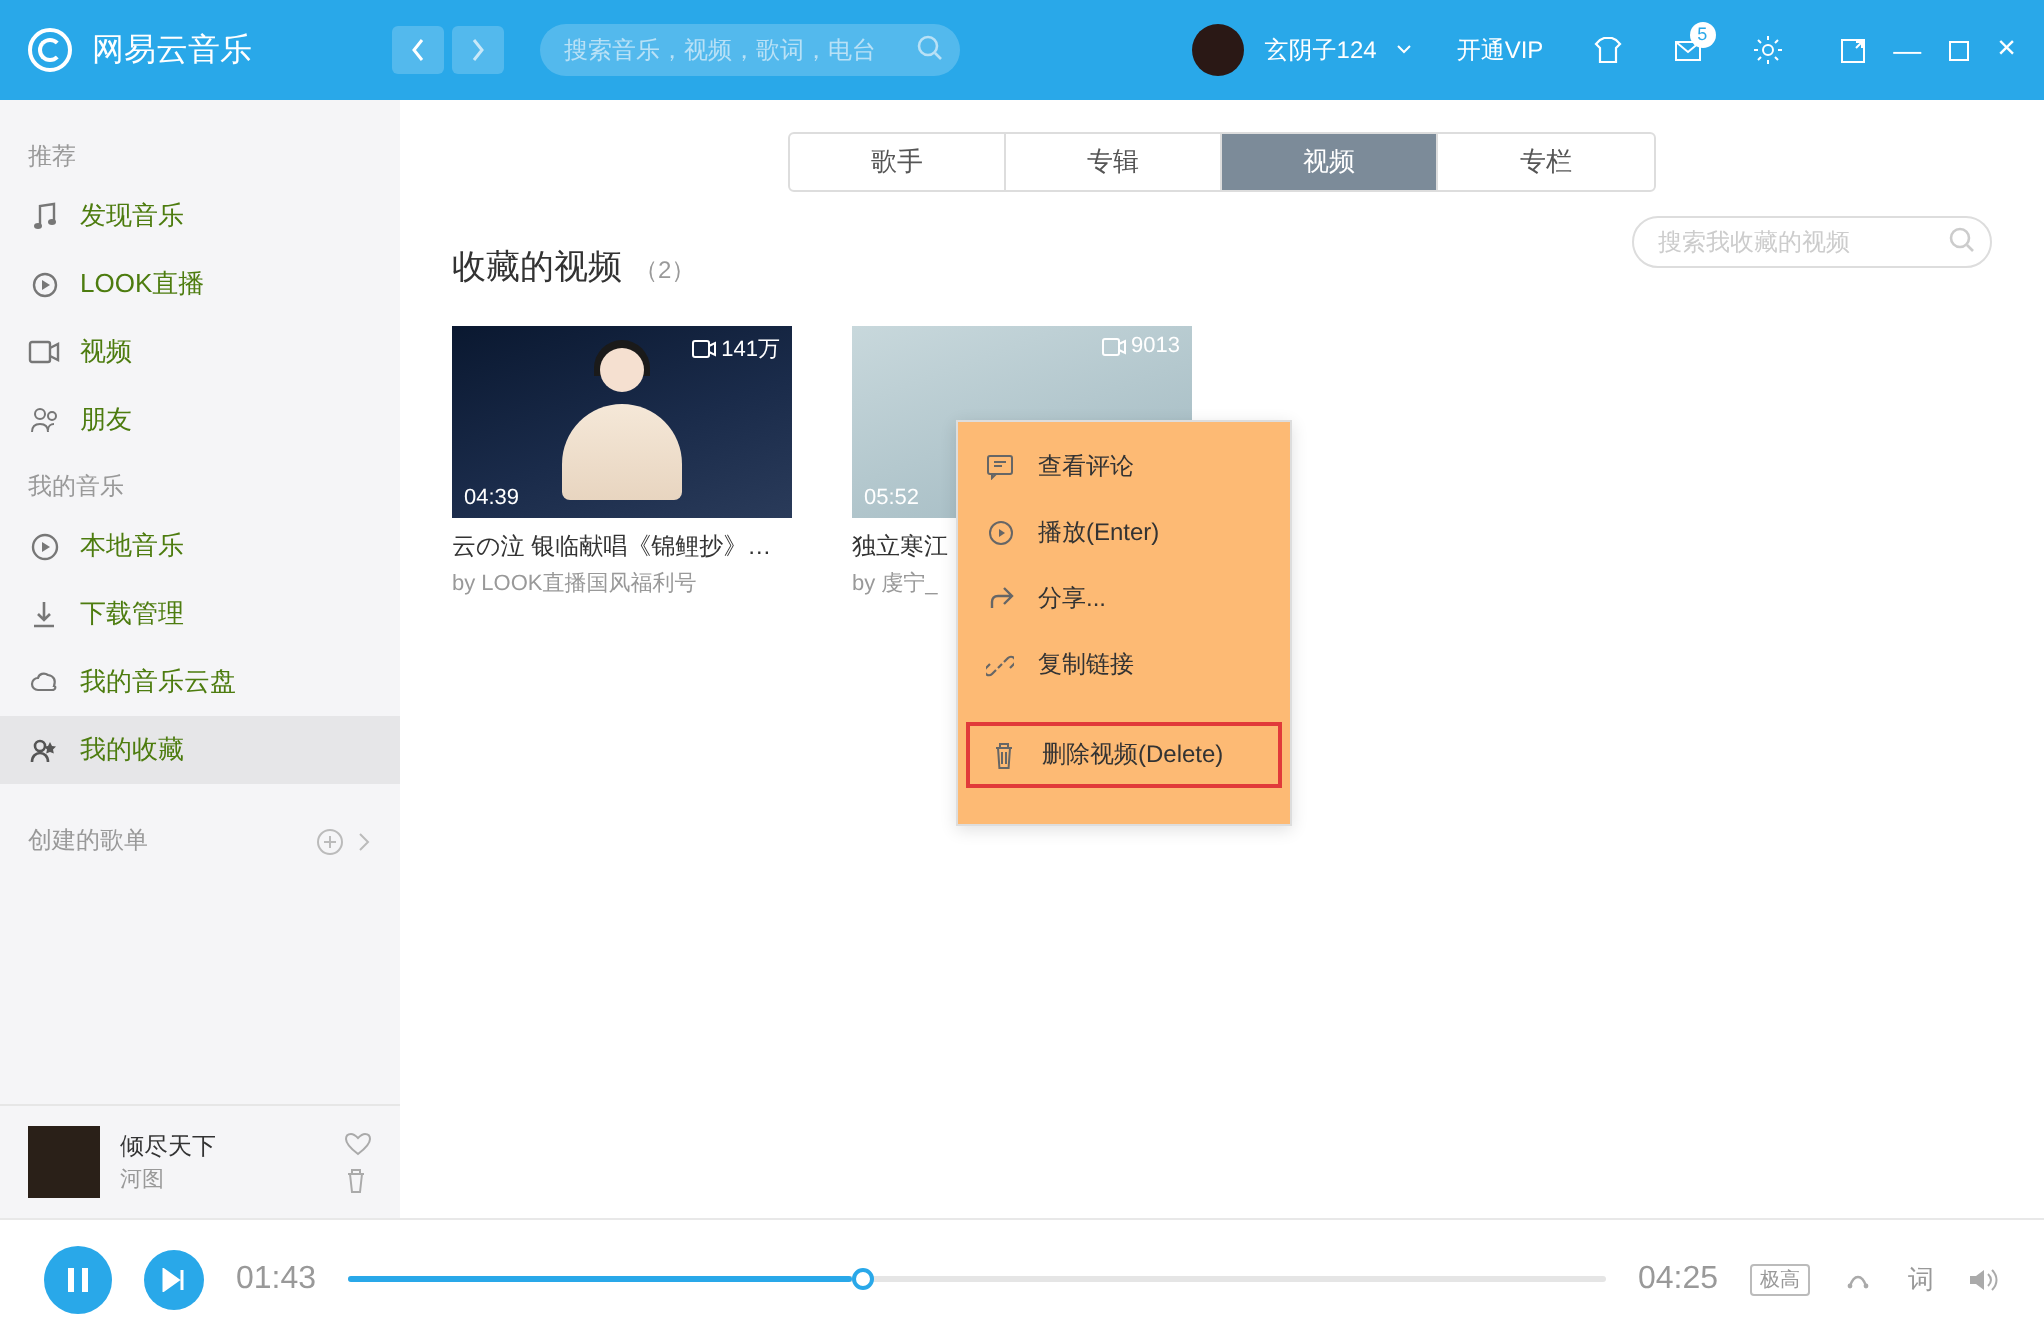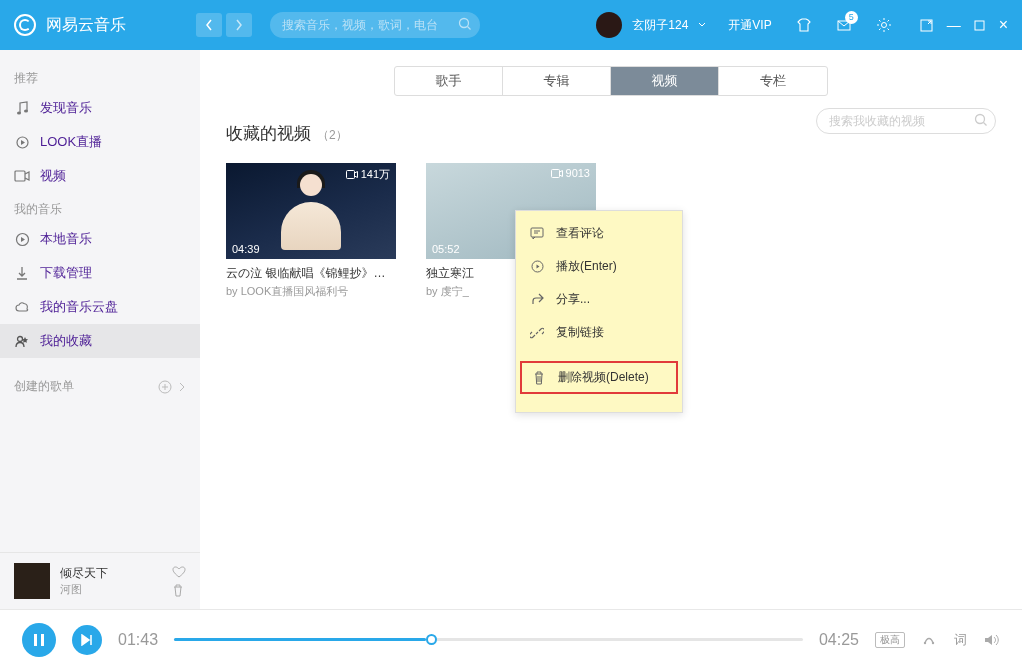--- a/index.html
+++ b/index.html
@@ -23,21 +23,21 @@
 .vip{font-size:12px;margin-left:12px;}
 .hdr-ico{margin-left:14px;position:relative;}
 .badge{position:absolute;top:-6px;right:-6px;background:#fff;color:#29a8e9;border-radius:8px;font-size:9px;padding:0 4px;line-height:13px;}
 .win-ctrls{display:flex;gap:14px;margin-left:18px;align-items:center;}
 .win-ctrls span{font-size:14px;}
 
 
 .body{display:flex;height:559px;}
 .sb{width:200px;background:#f5f5f7;padding-top:12px;display:flex;flex-direction:column;}
 .sb-sec{font-size:12px;color:#999;padding:8px 14px 4px;}
-.sb-item{display:flex;align-items:center;gap:10px;padding:8px 14px;font-size:13px;color:#4c1d95;cursor:pointer;}
+.sb-item{display:flex;align-items:center;gap:10px;padding:8px 14px;font-size:13px;color:#4d7c0f;cursor:pointer;}
 .sb-item.active{background:#e6e6e8;}
 .sb-ico{width:16px;height:16px;display:flex;align-items:center;justify-content:center;}
 .sb-pl{display:flex;align-items:center;justify-content:space-between;padding:8px 14px;font-size:12px;color:#999;margin-top:12px;}
 .sb-pl-ico{display:flex;gap:6px;align-items:center;}
 .sb-flex{flex:1;}
 .np{padding:10px 14px;display:flex;align-items:center;gap:10px;border-top:1px solid #e6e6e6;}
 .np-art{width:36px;height:36px;background:#2a2018;}
 .np-info{flex:1;}
 .np-t{font-size:12px;color:#333;}
 .np-a{font-size:11px;color:#999;}
@@ -69,21 +69,21 @@
 .card-t{font-size:12px;color:#333;margin-top:6px;white-space:nowrap;overflow:hidden;text-overflow:ellipsis;}
 .card-a{font-size:11px;color:#999;margin-top:2px;}
 
 
 .fig1{position:absolute;left:50%;top:50%;transform:translate(-50%,-50%);width:60px;height:78px;}
 .fig1-body{width:60px;height:48px;background:linear-gradient(#f5e8d8,#e8d5c0);border-radius:30px 30px 4px 4px;position:absolute;bottom:0;}
 .fig1-head{width:22px;height:22px;background:#f5e0d0;border-radius:50%;position:absolute;left:19px;top:2px;}
 .fig1-hair{width:28px;height:18px;background:#1a1a1a;border-radius:14px 14px 0 0;position:absolute;left:16px;top:-2px;}
 
 
-.ctx{position:absolute;left:515px;top:210px;width:168px;background:#fef9c3;border:1px solid #ddd;box-shadow:0 2px 8px rgba(0,0,0,.12);padding:6px 0;}
+.ctx{position:absolute;left:478px;top:210px;width:168px;background:#fdba74;border:1px solid #ddd;box-shadow:0 2px 8px rgba(0,0,0,.12);padding:6px 0;}
 .ctx-item{display:flex;align-items:center;gap:12px;padding:8px 14px;font-size:12px;color:#333;cursor:pointer;}
 .ctx-ico{width:14px;height:14px;display:flex;align-items:center;justify-content:center;color:#666;}
 .ctx-hl{border:2px solid #e13a3a;margin:12px 4px;padding:6px 10px;}
 
 
 .pbar{height:60px;border-top:1px solid #e8e8e8;display:flex;align-items:center;padding:0 22px;gap:16px;position:relative;}
 .pbtn{width:34px;height:34px;border-radius:50%;background:#29a8e9;display:flex;align-items:center;justify-content:center;color:#fff;}
 .pbtn.small{width:30px;height:30px;}
 .ptime{font-size:16px;color:#999;}
 .pprog{flex:1;height:3px;background:#e5e5e5;border-radius:2px;position:relative;}
@@ -188,20 +188,30 @@
         </div>
         <div class="sb-item">
           <span class="sb-ico">
             <svg width="16" height="12">
               <rect x="1" y="1" width="10" height="10" rx="1" stroke="#777" fill="none" stroke-width="1.2"></rect>
               <path d="M11 4l4-2v8l-4-2" stroke="#777" fill="none" stroke-width="1.2"></path>
             </svg>
           </span>
           <span>视频</span>
         </div>
+        <div class="sb-item">
+          <span class="sb-ico">
+            <svg width="15" height="14">
+              <circle cx="5" cy="4" r="2.5" stroke="#777" fill="none"></circle>
+              <circle cx="11" cy="5" r="2" stroke="#777" fill="none"></circle>
+              <path d="M1 13c0-3 2-4 4-4s4 1 4 4M9 12c0-2 1.5-3 3-3" stroke="#777" fill="none"></path>
+            </svg>
+          </span>
+          <span>朋友</span>
+        </div>
         <div class="sb-sec">我的音乐</div>
         <div class="sb-item">
           <span class="sb-ico">
             <svg width="15" height="15">
               <circle cx="7.5" cy="7.5" r="6" stroke="#777" fill="none" stroke-width="1.2"></circle>
               <path d="M6 5l4 2.5L6 10z" fill="#777"></path>
             </svg>
           </span>
           <span>本地音乐</span>
         </div>

